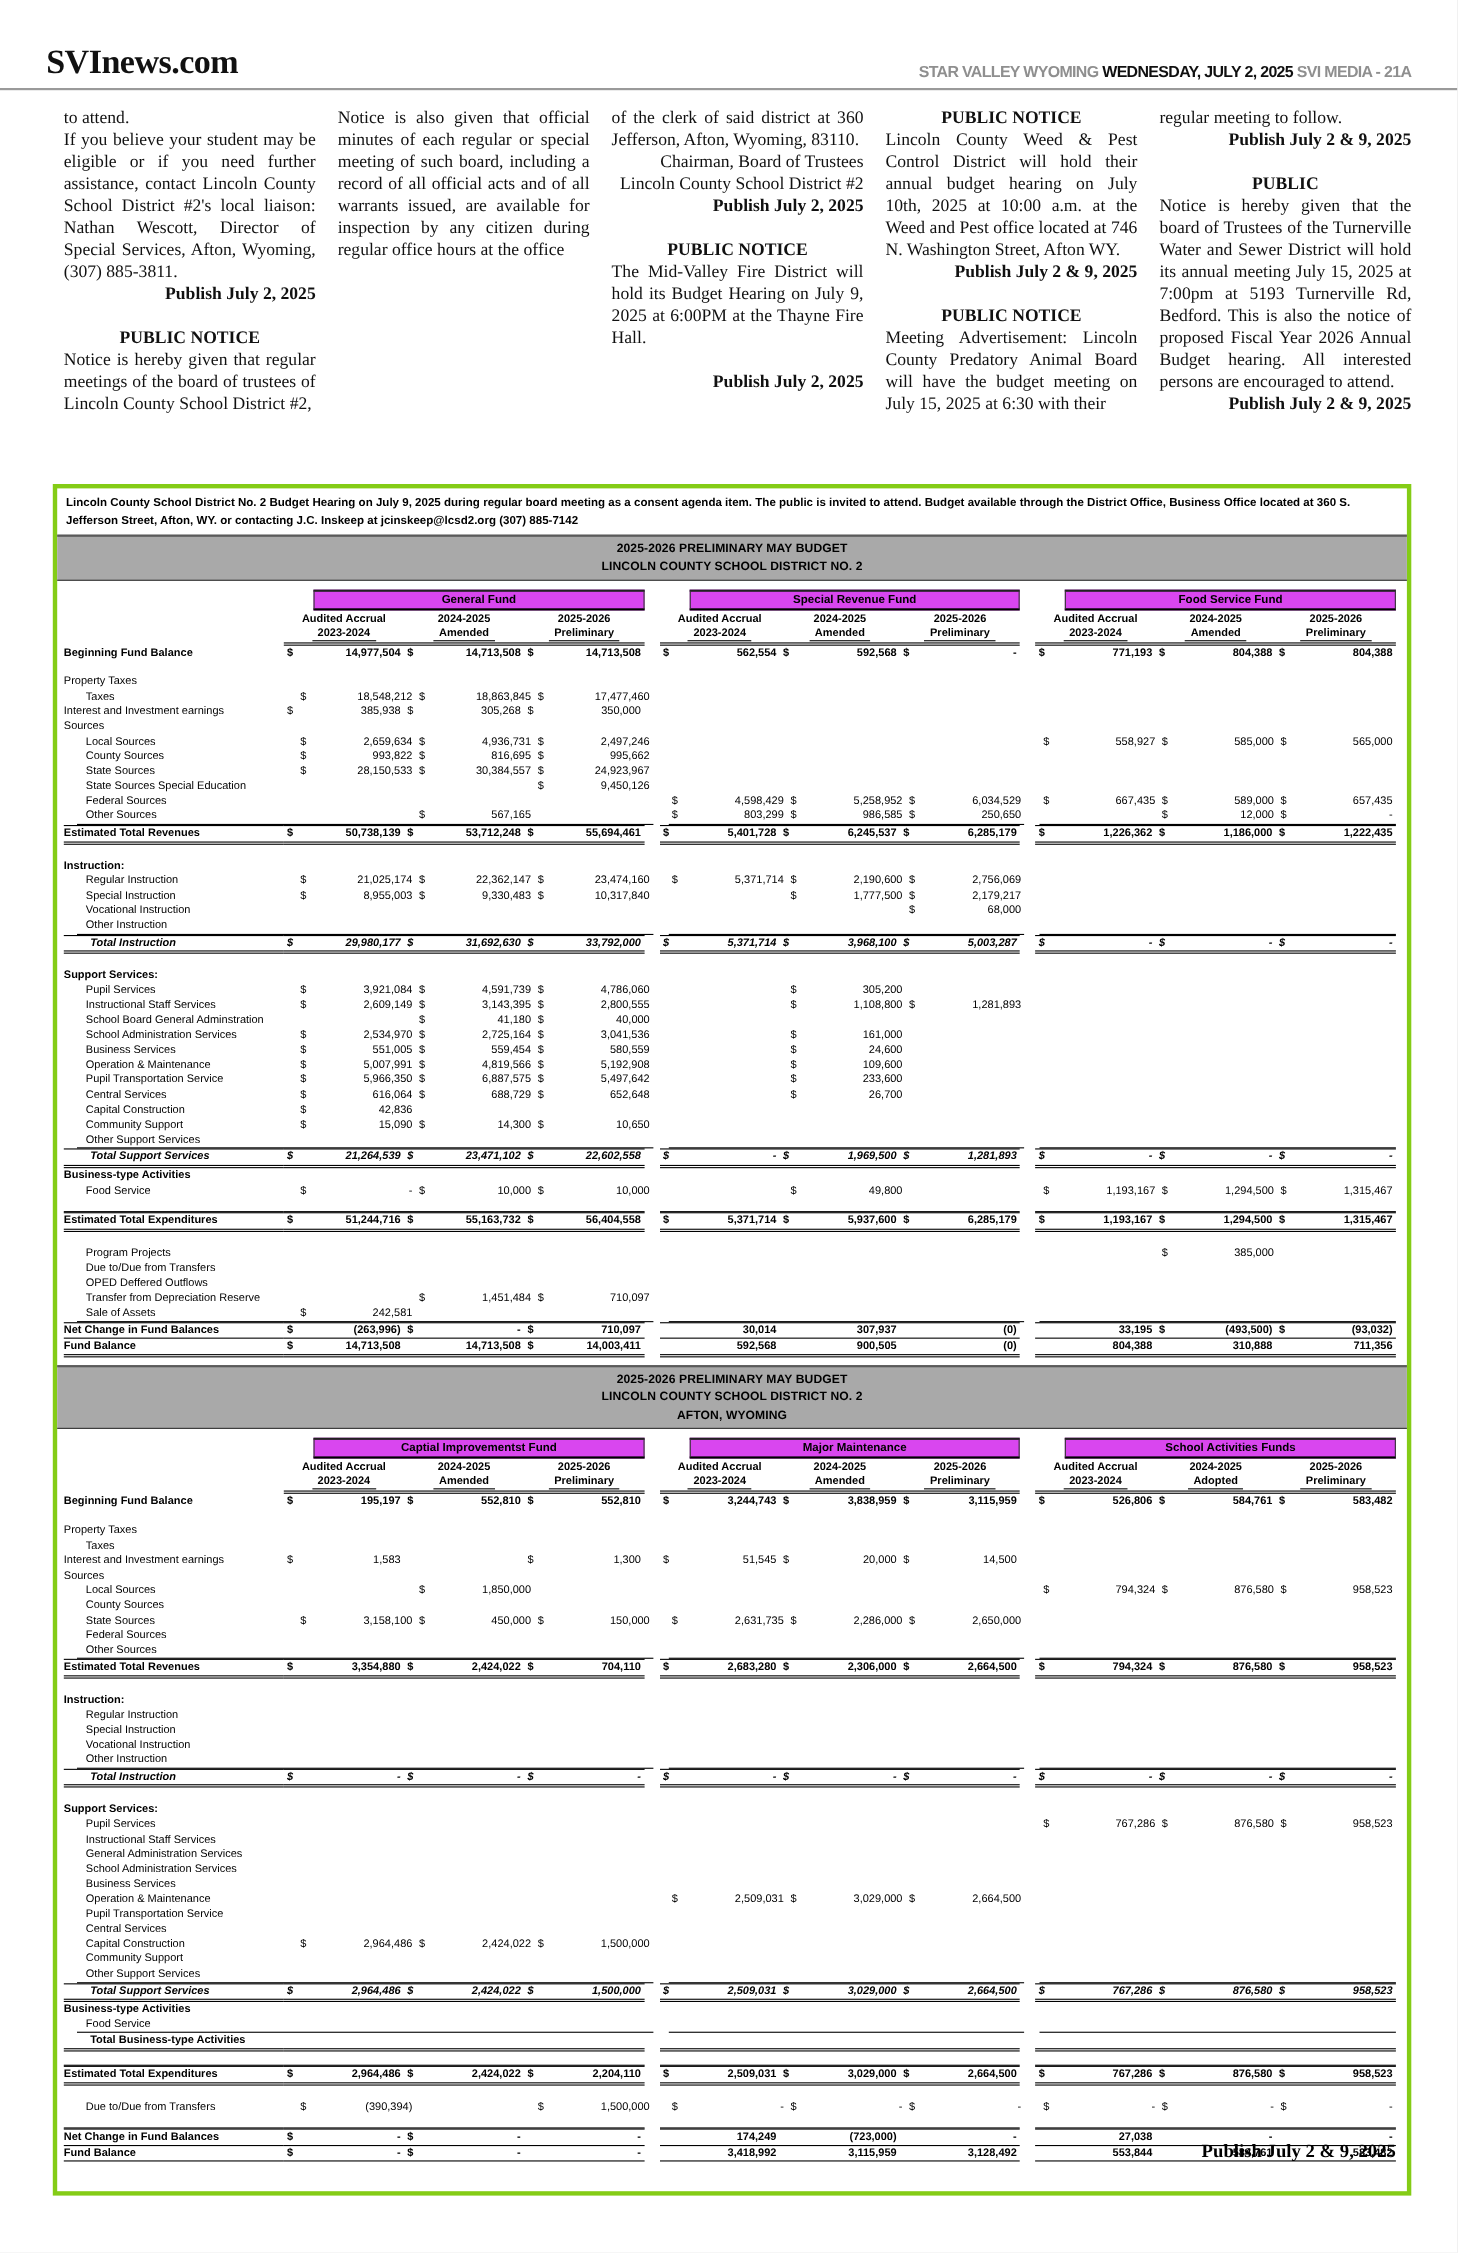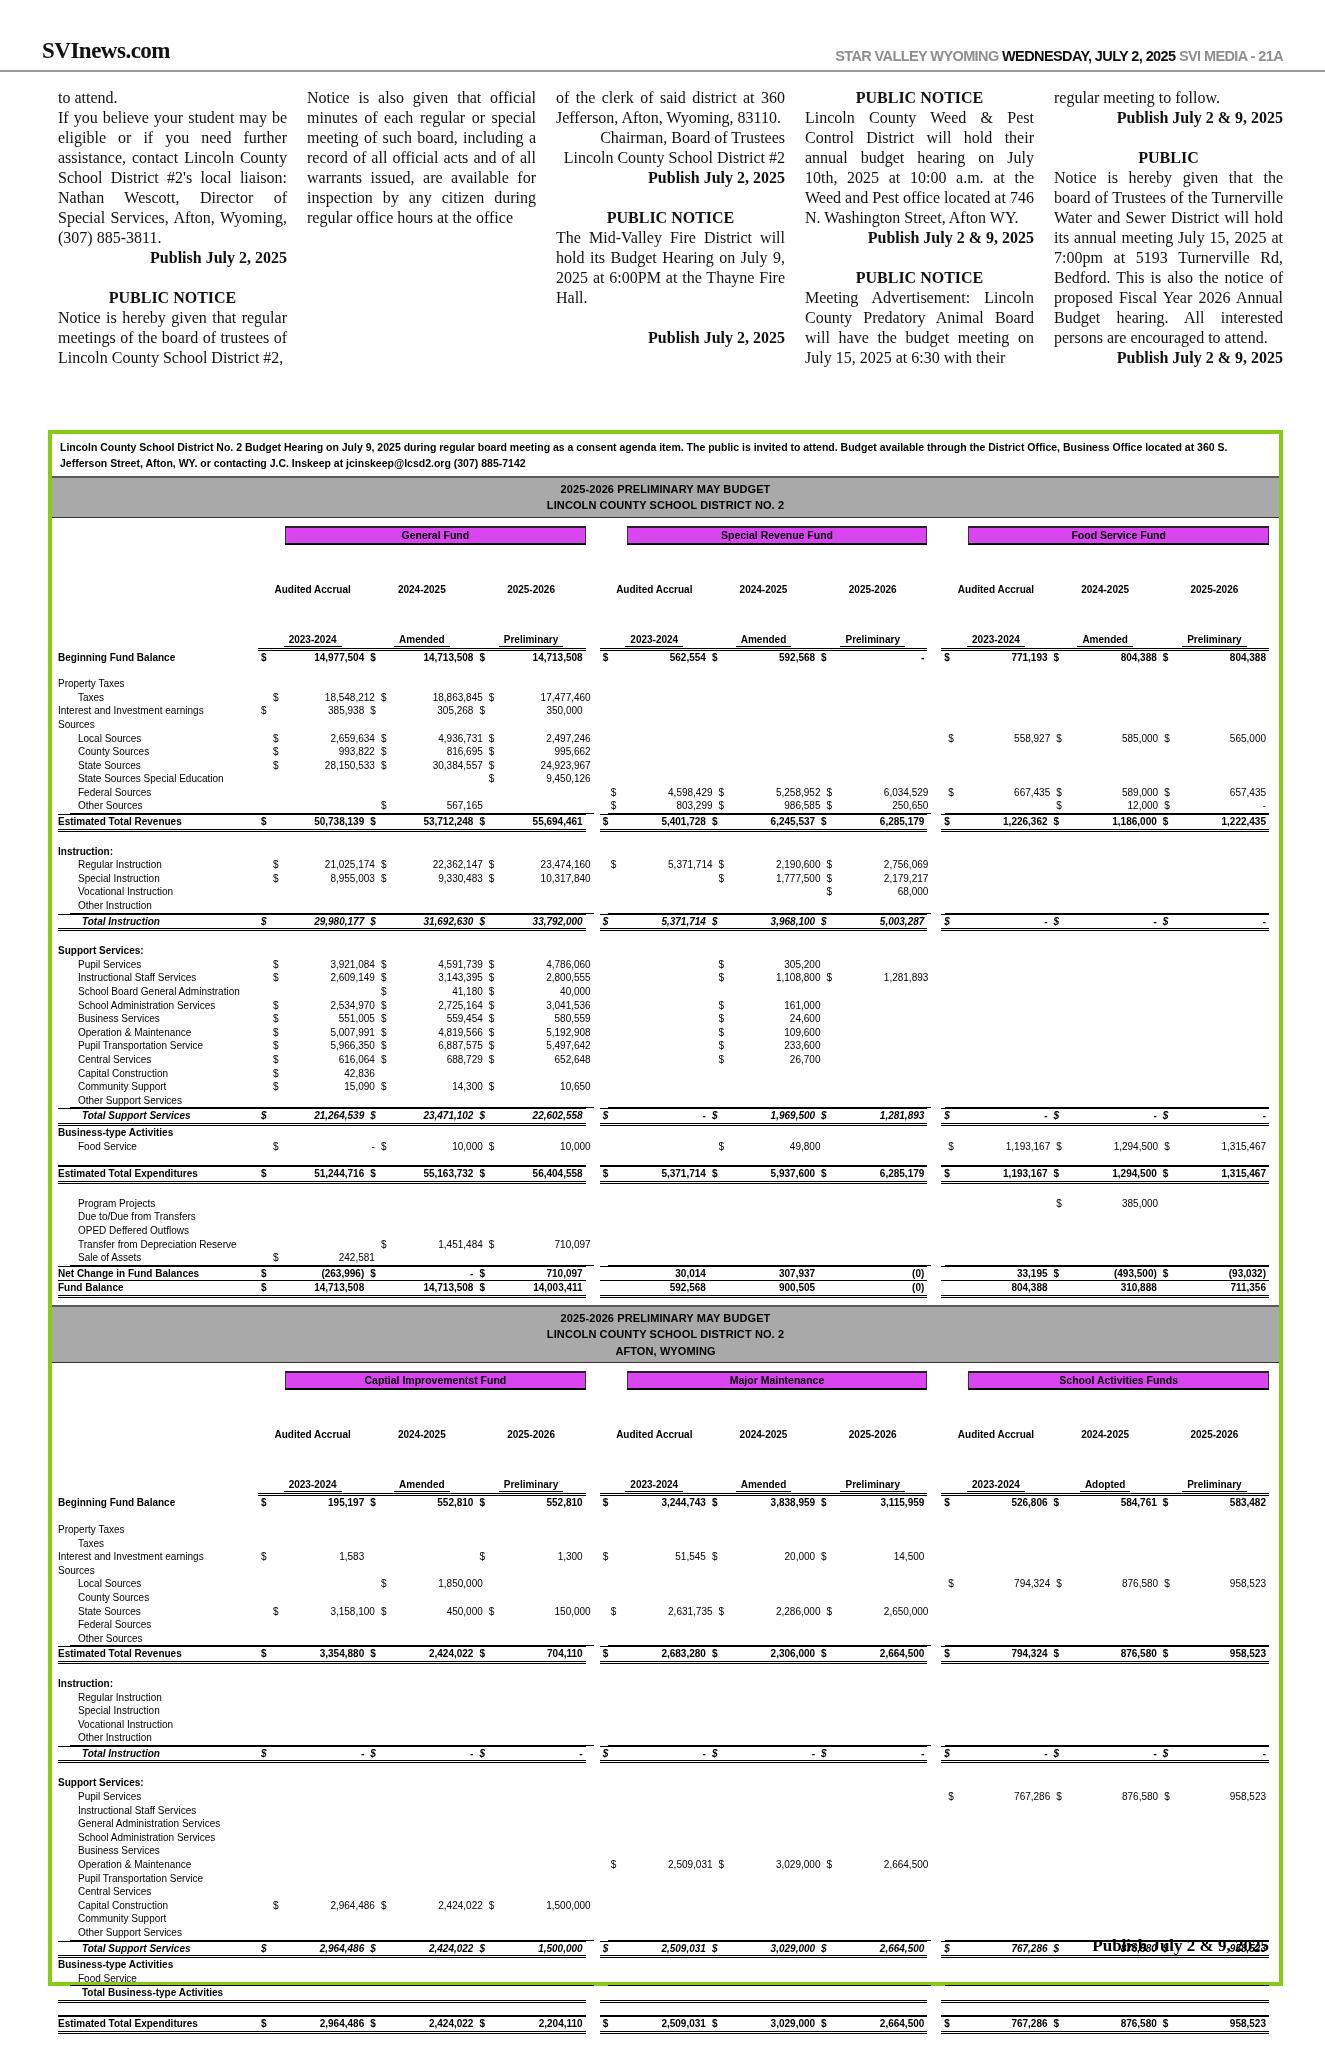--- a/index.html
+++ b/index.html
@@ -2,21 +2,21 @@
 <html><head>
 <meta charset="utf-8">
 <style>
   * { margin:0; padding:0; box-sizing:border-box; }
   html,body { background:#e8e8e8; }
   .page { width:1325px; height:2048px; background:#ffffff; position:relative;
           font-family:"Liberation Serif", serif; color:#111; overflow:hidden; }
   
   .masthead { display:flex; justify-content:space-between; align-items:flex-end;
               padding:38px 42px 6px 42px; border-bottom:2px solid #9a9a9a; }
-  .site { font-weight:bold; font-size:23px; letter-spacing:-0.5px; }
+  .site { font-weight:bold; font-size:31px; letter-spacing:-0.5px; }
   .mh-right { font-family:"Liberation Sans", sans-serif; font-weight:bold;
               font-size:14.5px; letter-spacing:-0.6px; color:#8f8f8f; }
   .mh-right .dark { color:#101010; }
   
   .notices { display:flex; gap:20px; padding:16px 42px 0 58px; height:330px; }
   .ncol { flex:1; font-size:16px; line-height:20px; text-align:justify; }
   .ncol p { text-align:justify; }
   .ncol .head { text-align:center; font-weight:bold; }
   .ncol .pub { text-align:right; font-weight:bold; }
   .ncol .line { text-align:right; }
@@ -43,21 +43,21 @@
   .rt > .lbl, .rt .grp { border-top:1px solid #000; }
   .rb > .lbl, .rb .grp { border-bottom:1px solid #000; }
   .rbd > .lbl, .rbd .grp { border-bottom:3px double #000; }
   .fundbar { flex:1; text-align:center; font-weight:bold; font-size:10.5px; line-height:15px;
              background:#d946ef; border:1px solid #333; border-top:2px solid #222;
              border-bottom:2px solid #000;margin-left:27px; }
   .hrow .grp { border-bottom:3px double #000; padding-bottom:1px; }
   .hcell { flex:1; display:flex; flex-direction:column; align-items:center;
            justify-content:flex-end; padding:1px 2px 0 2px; }
   .hcell span { display:block; text-align:center; font-weight:bold; font-size:10px;
-                line-height:13px; border-bottom:1px solid #000; padding:0 5px;margin-top:37px; }
+                line-height:13px; border-bottom:1px solid #000; padding:0 5px; }
   .hcell span:first-child { border-bottom:none; }
   .tbl-publish { position:absolute; right:10px; bottom:26px;
                  font-family:"Liberation Serif", serif; font-weight:bold; font-size:17px; }
 </style>
 </head>
 <body>
 
 <div class="page">
 
   <div class="masthead">

